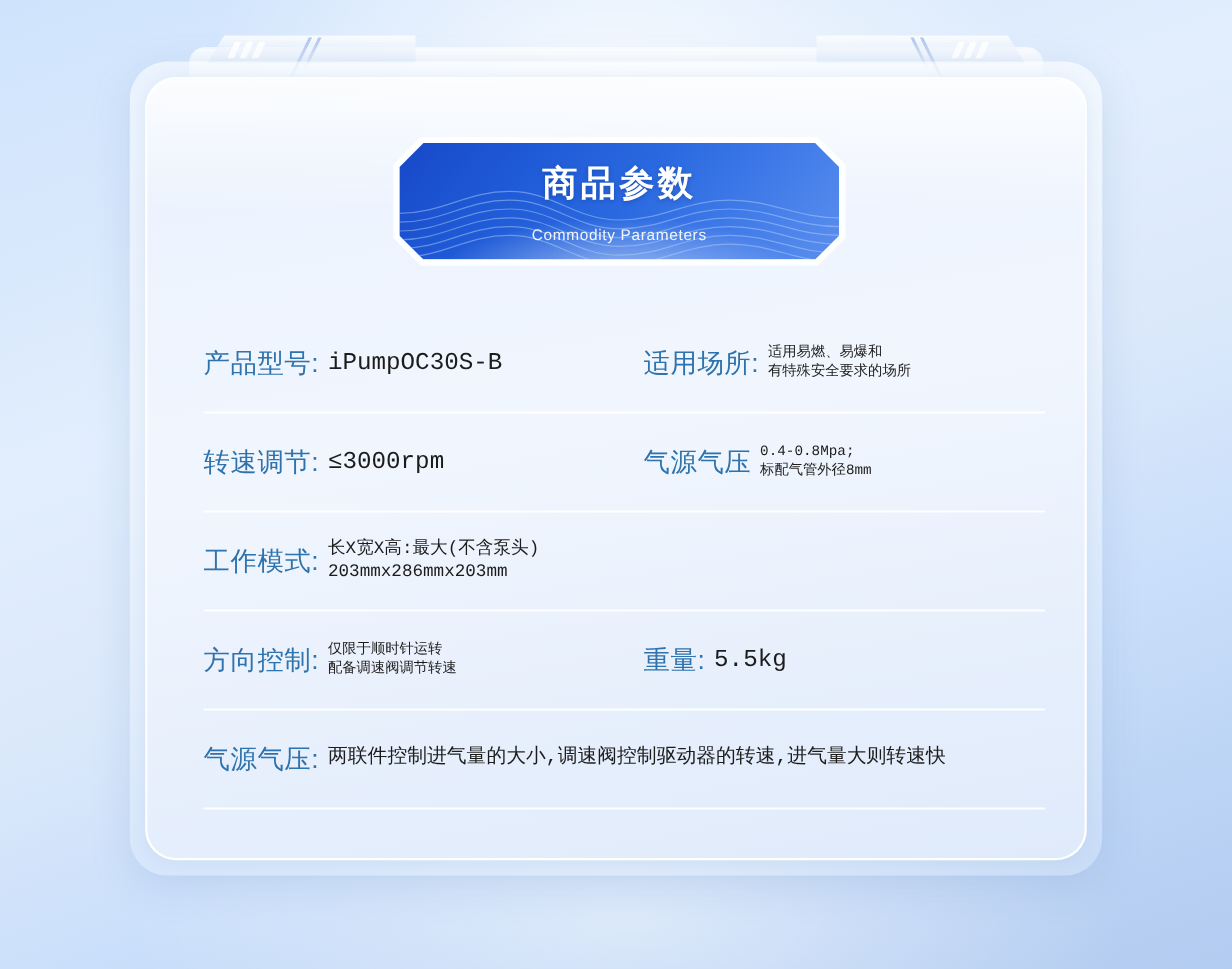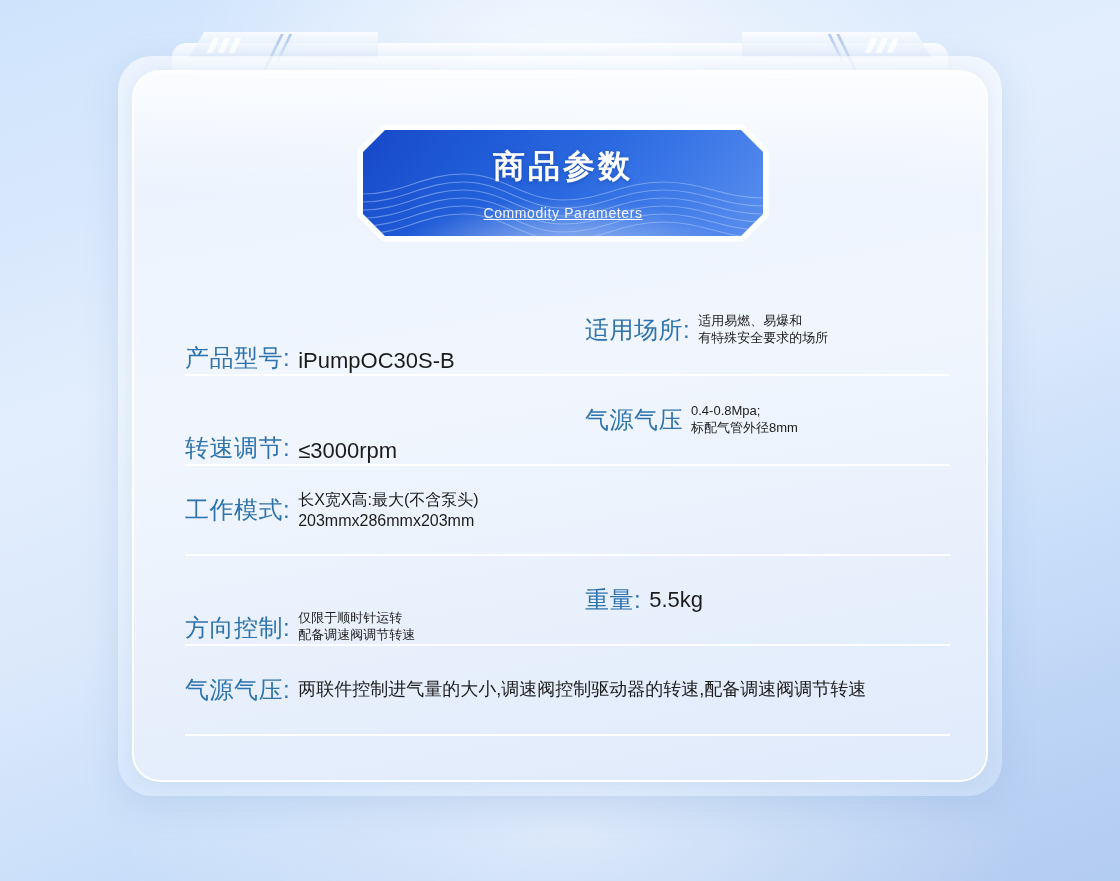--- a/index.html
+++ b/index.html
@@ -197,21 +197,20 @@
     font-size: 32px;
     font-weight: bold;
     color: #ffffff;
     letter-spacing: 3px;
     text-shadow: 0 1px 4px rgba(10,40,110,.35);
   }
   .banner-sub {
     font-size: 14px;
     color: rgba(255,255,255,.92);
     letter-spacing: .6px;
-    text-decoration: underline;
   }
 
   
   .specs {
     position: absolute;
     left: 185px;
     top: 286px;
     width: 765px;
   }
   .spec-row {
@@ -221,38 +220,39 @@
     height: 90px;
     border-bottom: 2px solid rgba(255,255,255,.95);
   }
   .spec-row:last-child { border-bottom: 2px solid rgba(255,255,255,.95); }
 
   .spec-cell {
     display: flex;
     align-items: center;
     height: 100%;
   }
-  .spec-cell.left  { width: 400px; align-items: flex-end; }
+  .spec-cell.left  { width: 400px; }
   .spec-cell.right { width: 365px; }
   .spec-cell.full  { width: 765px; }
 
   .spec-label {
     font-size: 24px;
     color: #2e73ad;
     white-space: nowrap;
     flex: none;
     letter-spacing: .5px;
   }
 
   .spec-value {
     font-size: 22px;
     color: #1c1c1c;
     margin-left: 8px;
     white-space: pre-line;
     line-height: 1.18;
+    font-family: Liberation Mono, monospace;
   }
   .spec-value.small {
     font-size: 13px;
     line-height: 1.3;
   }
   .spec-value.xsmall {
     font-size: 16px;
     line-height: 1.32;
   }
   .spec-value.wide {
@@ -356,17 +356,17 @@
     </div>
     <div class="spec-cell right">
       <span class="spec-label">重量:</span>
       <span class="spec-value">5.5kg</span>
     </div>
   </div>
 
   <div class="spec-row">
     <div class="spec-cell full">
       <span class="spec-label">气源气压:</span>
-      <span class="spec-value wide">两联件控制进气量的大小,调速阀控制驱动器的转速,配备调速阀调节转速</span>
+      <span class="spec-value wide">两联件控制进气量的大小,调速阀控制驱动器的转速,进气量大则转速快</span>
     </div>
   </div>
 
 </div>
 
 </body></html>

